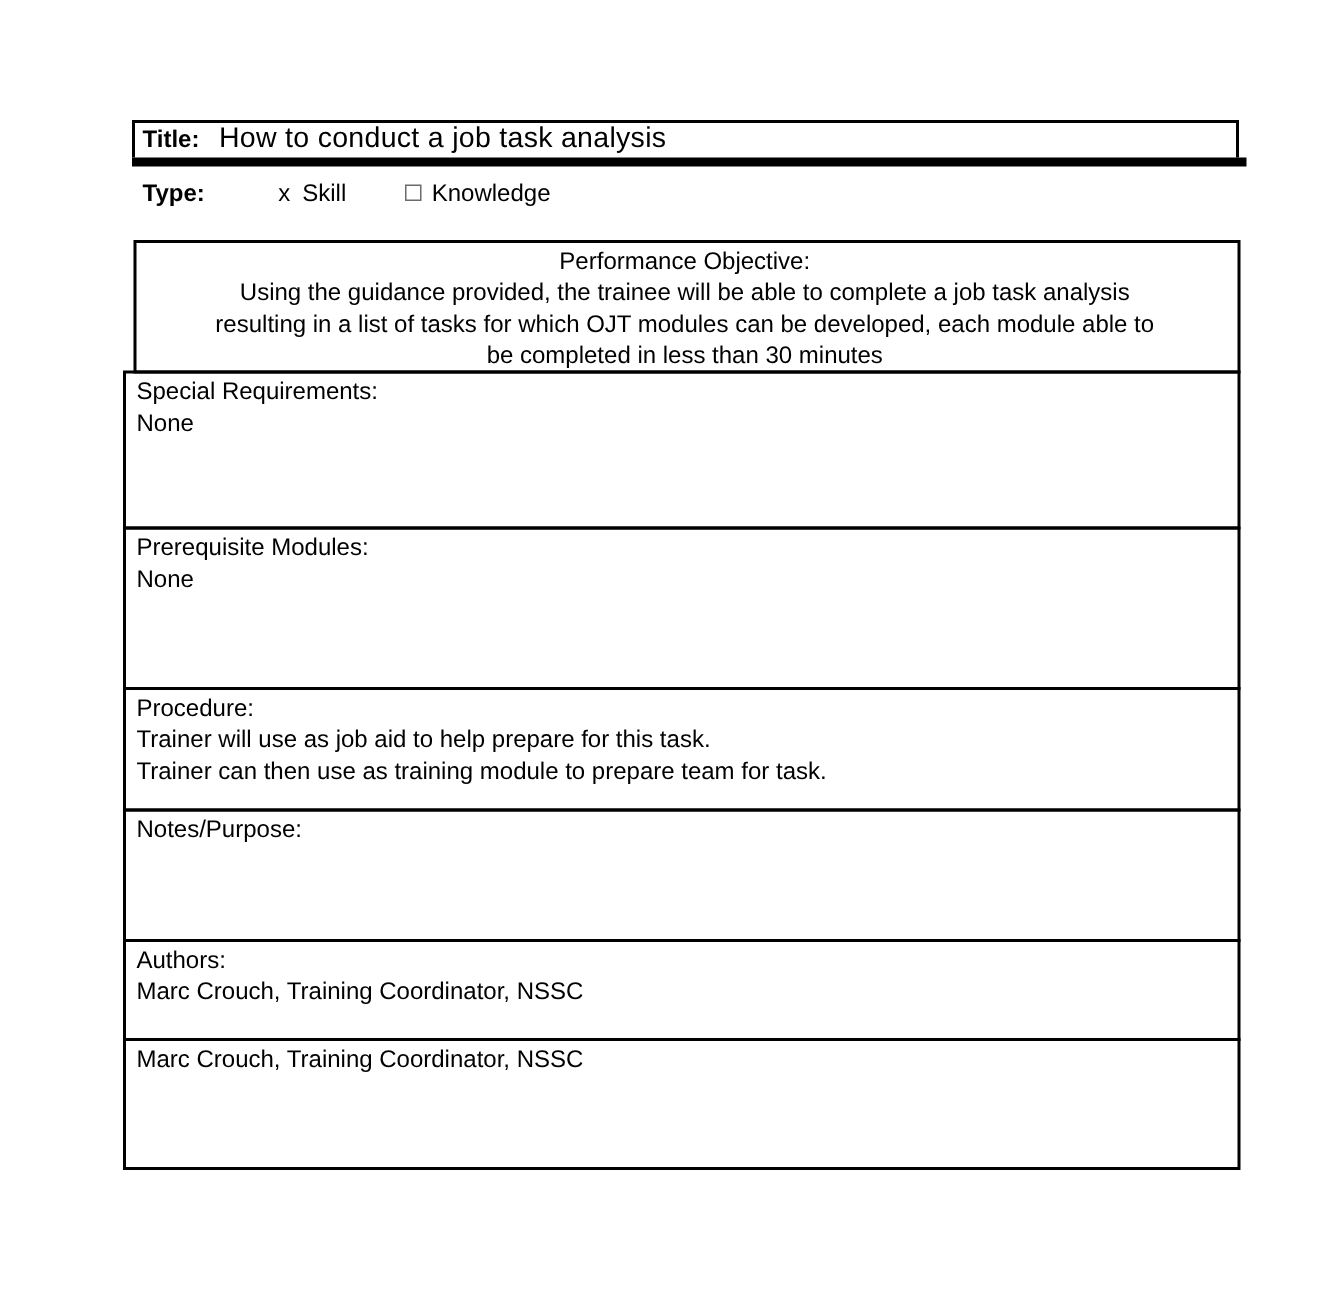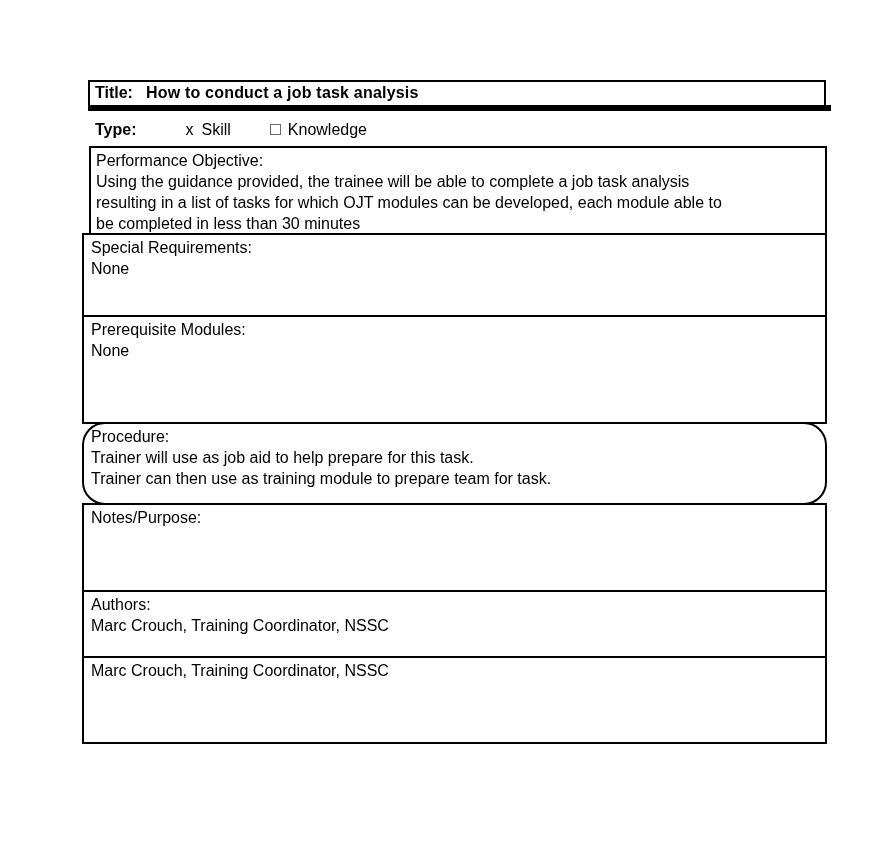--- a/index.html
+++ b/index.html
@@ -31,32 +31,32 @@
     width: 738px;
     height: 25px;
     border: 2px solid #000;
     border-bottom: none;
     padding: 0 0 0 5px;
     line-height: 22px;
     white-space: nowrap;
     overflow: hidden;
   }
   .title-label { font-weight: bold; font-size: 16px; }
-  .title-value { font-weight: bold; font-size: 16px; margin-left: 13px; letter-spacing: 0.2px; }
+  .title-value { font-weight: normal; font-size: 19px; margin-left: 13px; letter-spacing: 0.2px; }
 
   .title-bar {
     margin-left: 6px;
     width: 743px;
     height: 6px;
     background: #000;
   }
 
   .type-row {
     box-sizing: border-box;
-    height: 35px;
+    height: 49px;
     padding: 9px 0 0 6px;
     font-size: 16px;
     line-height: 19px;
     white-space: nowrap;
   }
   .type-label { font-weight: bold; }
   .skill-marker { margin-left: 49px; }
   .skill-label { margin-left: 8px; }
   .kn-checkbox {
     display: inline-block;
@@ -74,25 +74,25 @@
     margin-top: -2px;
     padding: 2px 8px 0 5px;
     font-size: 16px;
     line-height: 21px;
     overflow: hidden;
   }
   .cell.groupB { padding-left: 7px; }
   .cell.first { margin-top: 0; }
   .cell .body { white-space: pre-line; }
 
-  .h-perf     { height: 89px; }
+  .h-perf     { height: 89px; text-align: center; }
   .h-trainer  { height: 87px; }
-  .h-special  { height: 84px; }
+  .h-special  { height: 106px; }
   .h-prereq   { height: 109px; }
-  .h-proc     { height: 83px; border-radius: 23px; }
+  .h-proc     { height: 83px; }
   .h-notes    { height: 89px; }
   .h-authors  { height: 68px; }
   .h-approved { height: 88px; }
 </style>
 </head>
 <body>
 
 <div class="doc">
 
   <div class="title-box">

